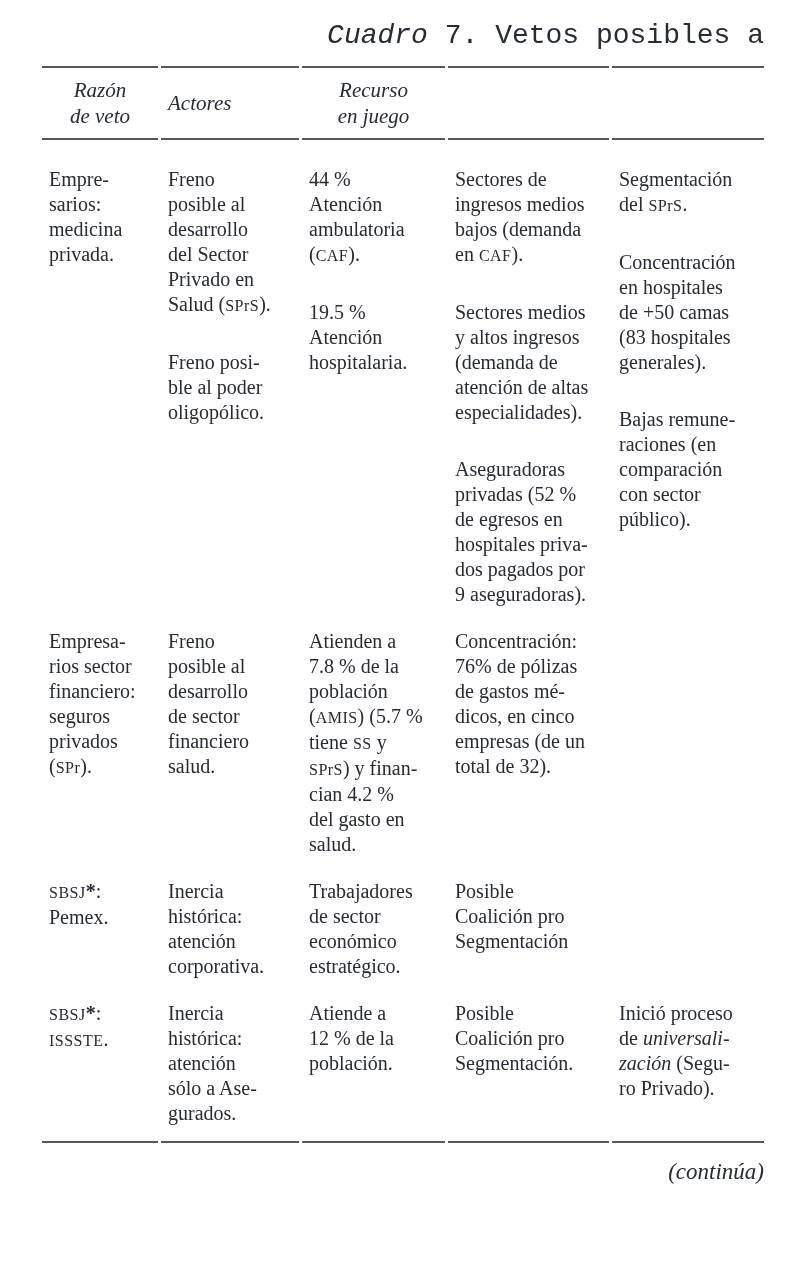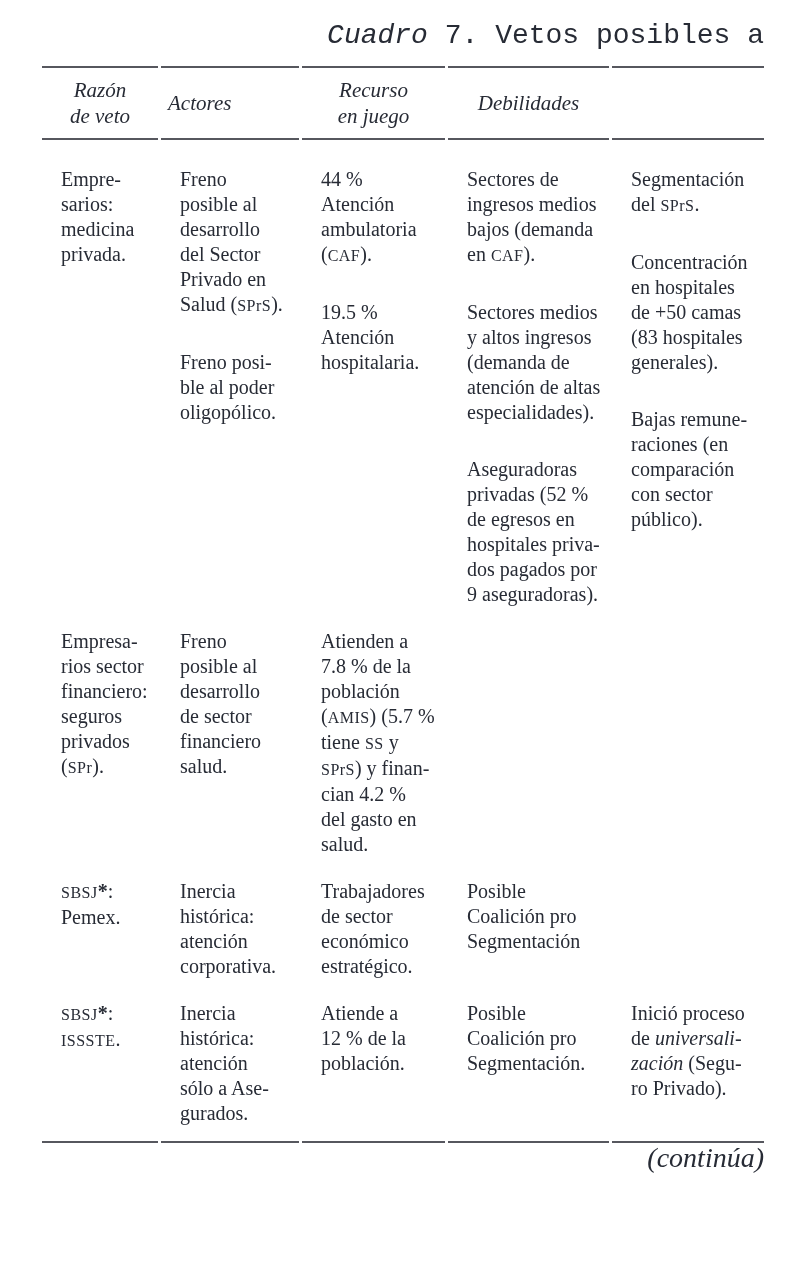--- a/index.html
+++ b/index.html
@@ -46,28 +46,29 @@
   .hcell.first { justify-content: flex-start; text-align: left; padding-left: 7px; }
 
   .tbody { padding: 27px 0 15px 0; }
   .trow { margin-bottom: 22px; }
   .trow:last-child { margin-bottom: 0; }
   .tcell {
     font-size: 20px;
     line-height: 25px;
     padding-left: 7px;
   }
-  .tcell p { margin: 0 0 32px 12px; white-space: pre-line; }
+  .tcell p { margin: 0 0 32px 0; white-space: pre-line; }
   .tcell p:last-child { margin-bottom: 0; }
 
   .continua {
     text-align: right;
     font-style: italic;
-    font-size: 28px;
+    font-size: 23px;
     line-height: 30px;
+    margin-top: 14px;
   }
 </style>
 </head>
 <body>
 
 <div class="page">
 
   <div class="title">
     <span class="i">Cuadro</span><span> 7. Vetos posibles a</span><br>
   </div>
@@ -81,21 +82,20 @@
         <span></span>
         <span></span>
     </div>
 
     <div class="grid5 thead">
       <div class="hcell">Razón
 de veto</div>
       <div class="hcell first">Actores</div>
       <div class="hcell">Recurso
 en juego</div>
-      <div class="hcell">Debilidades</div>
     </div>
 
     <div class="grid5 rule">
       <span></span>
         <span></span>
         <span></span>
         <span></span>
         <span></span>
     </div>
 
@@ -180,20 +180,28 @@
             <p><span>Atienden a
 7.8 % de la
 población
 (</span><span class="sc">AMIS</span><span>) (5.7 %
 tiene </span><span class="sc">SS</span><span> y
 </span><span class="sc">SPrS</span><span>) y finan-
 cian 4.2 %
 del gasto en
 salud.</span></p>
           </div>
+          <div class="tcell">
+            <p><span>Concentración:
+76% de pólizas
+de gastos mé-
+dicos, en cinco
+empresas (de un
+total de 32).</span></p>
+          </div>
         </div>
         <div class="grid5 trow">
           <div class="tcell">
             <p><span class="sc">SBSJ</span><span class="b">*</span><span>:
 Pemex.</span></p>
           </div>
           <div class="tcell">
             <p><span>Inercia
 histórica:
 atención

